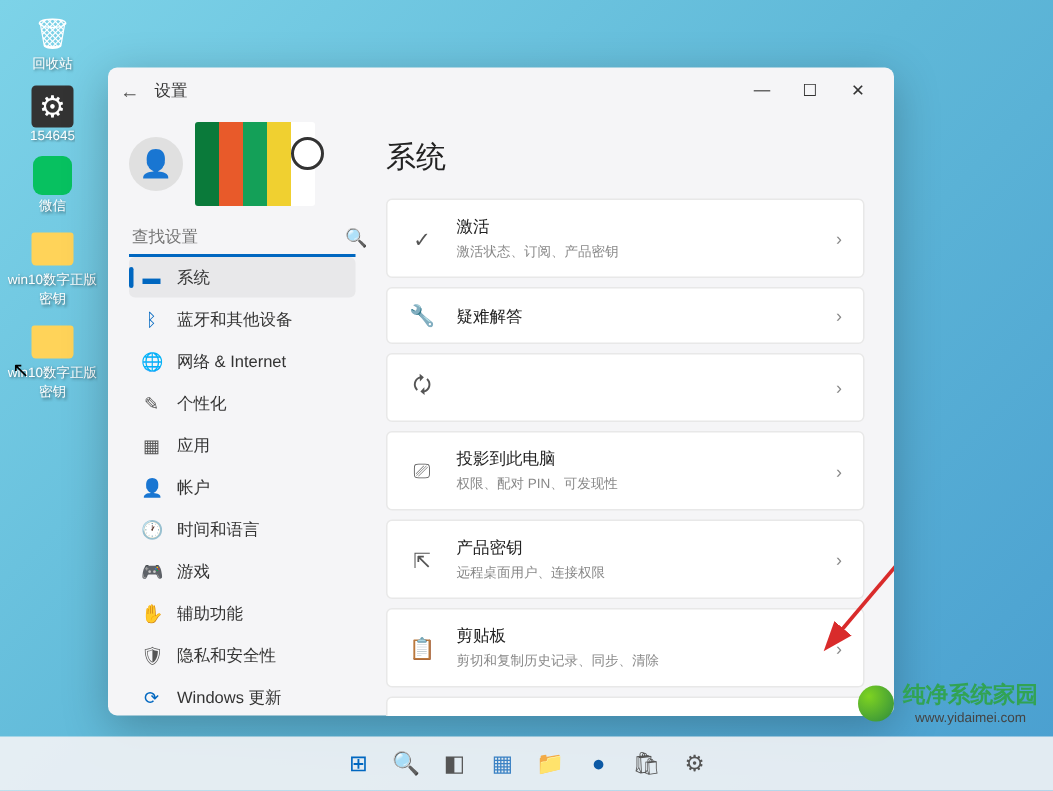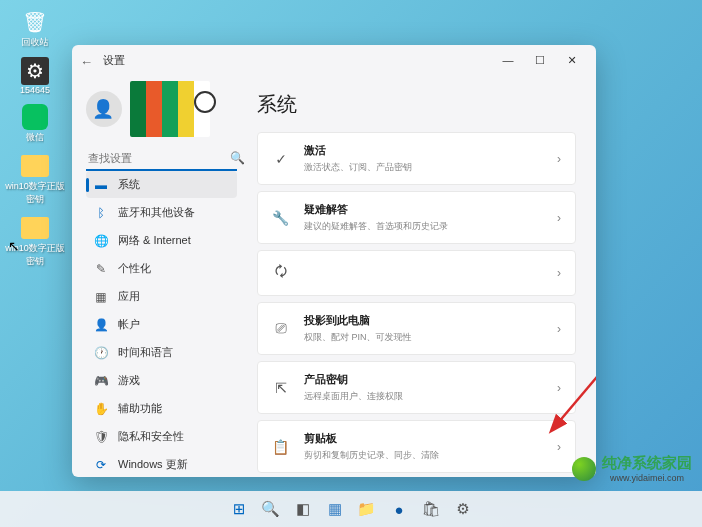--- a/index.html
+++ b/index.html
@@ -38,21 +38,21 @@
 .nav-item { display: flex; align-items: center; gap: 10px; padding: 6px 8px; font-size: 11px; color: #333; border-radius: 4px; cursor: pointer; margin-bottom: 1px; }
 .nav-item.active { background: #e8e8ea; }
 .nav-item.active::before { content: ""; position: absolute; left: 14px; width: 3px; height: 14px; background: #0067c0; border-radius: 2px; }
 .nav-item .nicon { width: 14px; text-align: center; font-size: 12px; }
 
 .main { flex: 1; padding: 16px 20px 10px 10px; overflow-y: auto; position: relative; }
 .main h1 { font-size: 20px; font-weight: 500; margin-bottom: 14px; color: #222; }
 .card { background: #fff; border: 1px solid #e8e8e8; border-radius: 4px; padding: 10px 14px; margin-bottom: 6px; display: flex; align-items: center; gap: 14px; cursor: pointer; }
 .card .cicon { width: 18px; font-size: 14px; color: #555; text-align: center; }
 .card .ctext { flex: 1; }
-.card .ctitle { font-size: 11px; color: #222; font-weight: bold; }
+.card .ctitle { font-size: 11px; color: #222; }
 .card .csub { font-size: 9px; color: #888; margin-top: 3px; }
 .card .chev { font-size: 12px; color: #888; }
 
 .arrow { position: absolute; left: 290px; top: 220px; width: 130px; height: 140px; pointer-events: none; }
 .arrow svg { width: 100%; height: 100%; }
 
 
 .taskbar { position: absolute; bottom: 0; left: 0; right: 0; height: 36px; background: rgba(243,243,245,0.9); display: flex; align-items: center; justify-content: center; gap: 4px; }
 .tb-icon { width: 28px; height: 28px; display: flex; align-items: center; justify-content: center; border-radius: 3px; cursor: pointer; font-size: 15px; }
 
@@ -173,21 +173,20 @@
             <div class="ctext">
               <div class="ctitle">激活</div>
               <div class="csub">激活状态、订阅、产品密钥</div>
             </div>
             <div class="chev">›</div>
           </div>
           <div class="card">
             <div class="cicon">🔧</div>
             <div class="ctext">
               <div class="ctitle">疑难解答</div>
-              <div class="csub">建议的疑难解答、首选项和历史记录</div>
             </div>
             <div class="chev">›</div>
           </div>
           <div class="card">
             <div class="cicon">🗘</div>
             <div class="ctext">
             </div>
             <div class="chev">›</div>
           </div>
           <div class="card">

